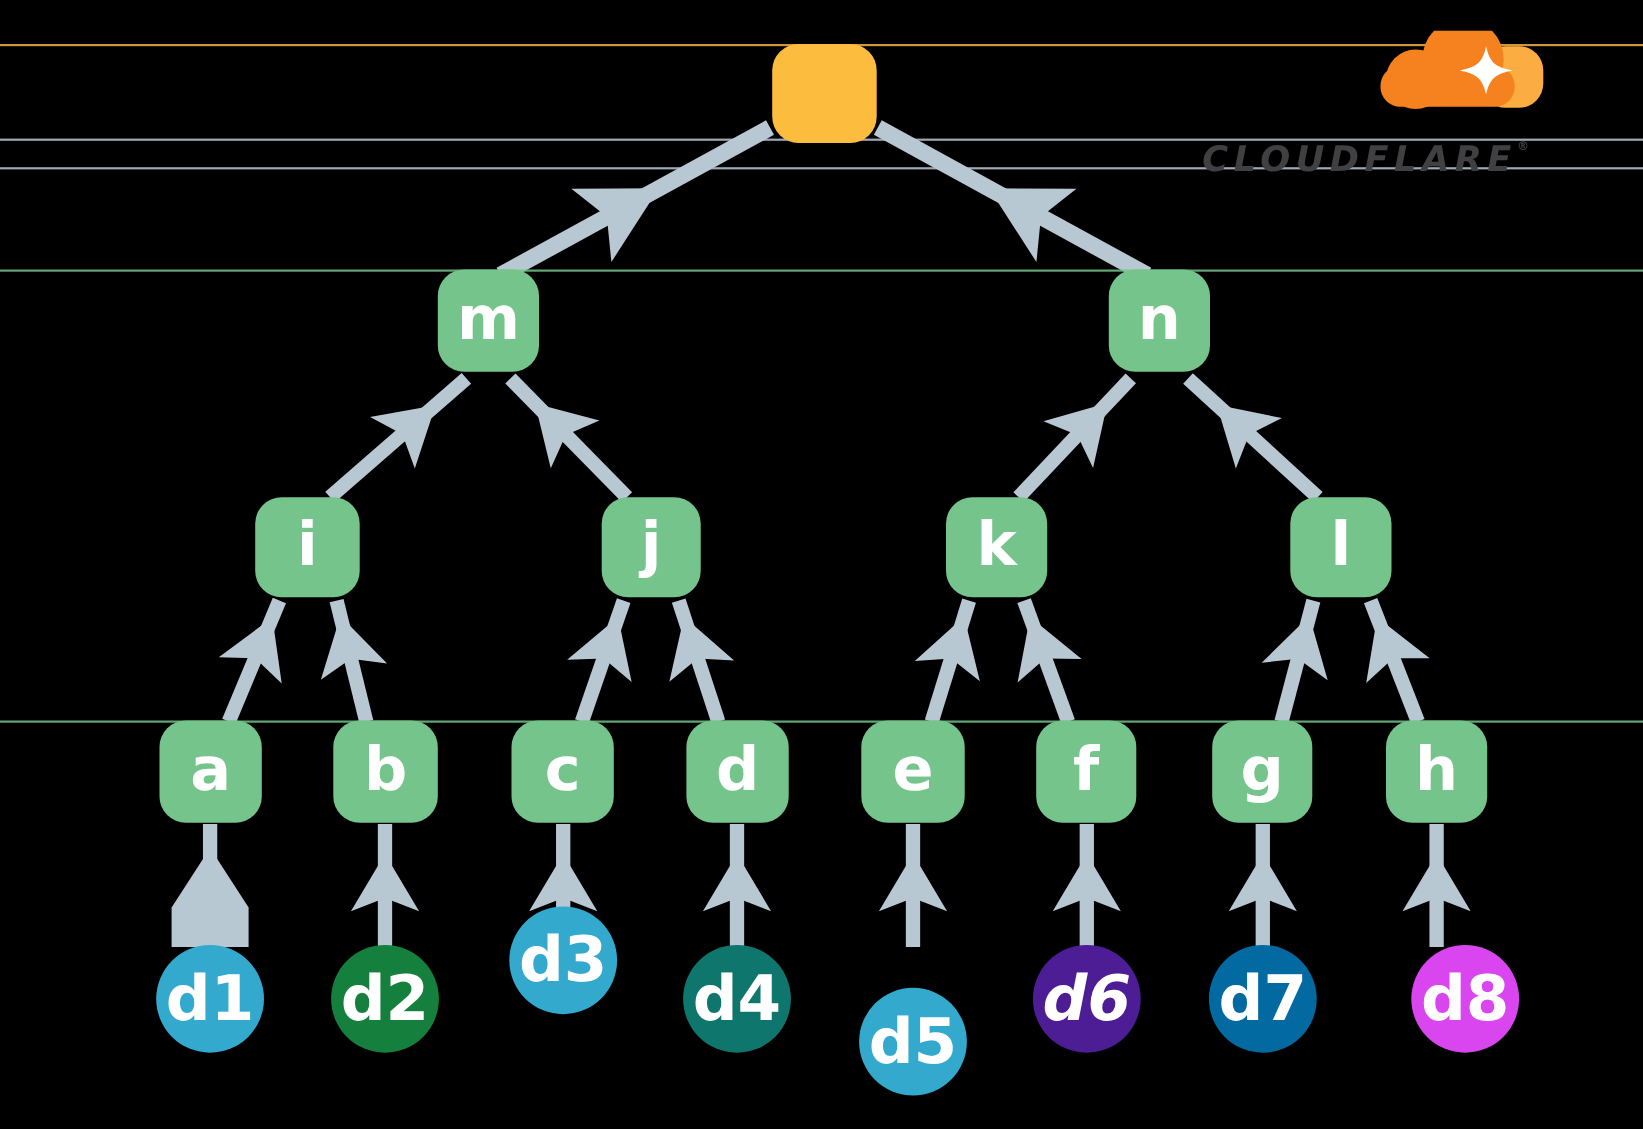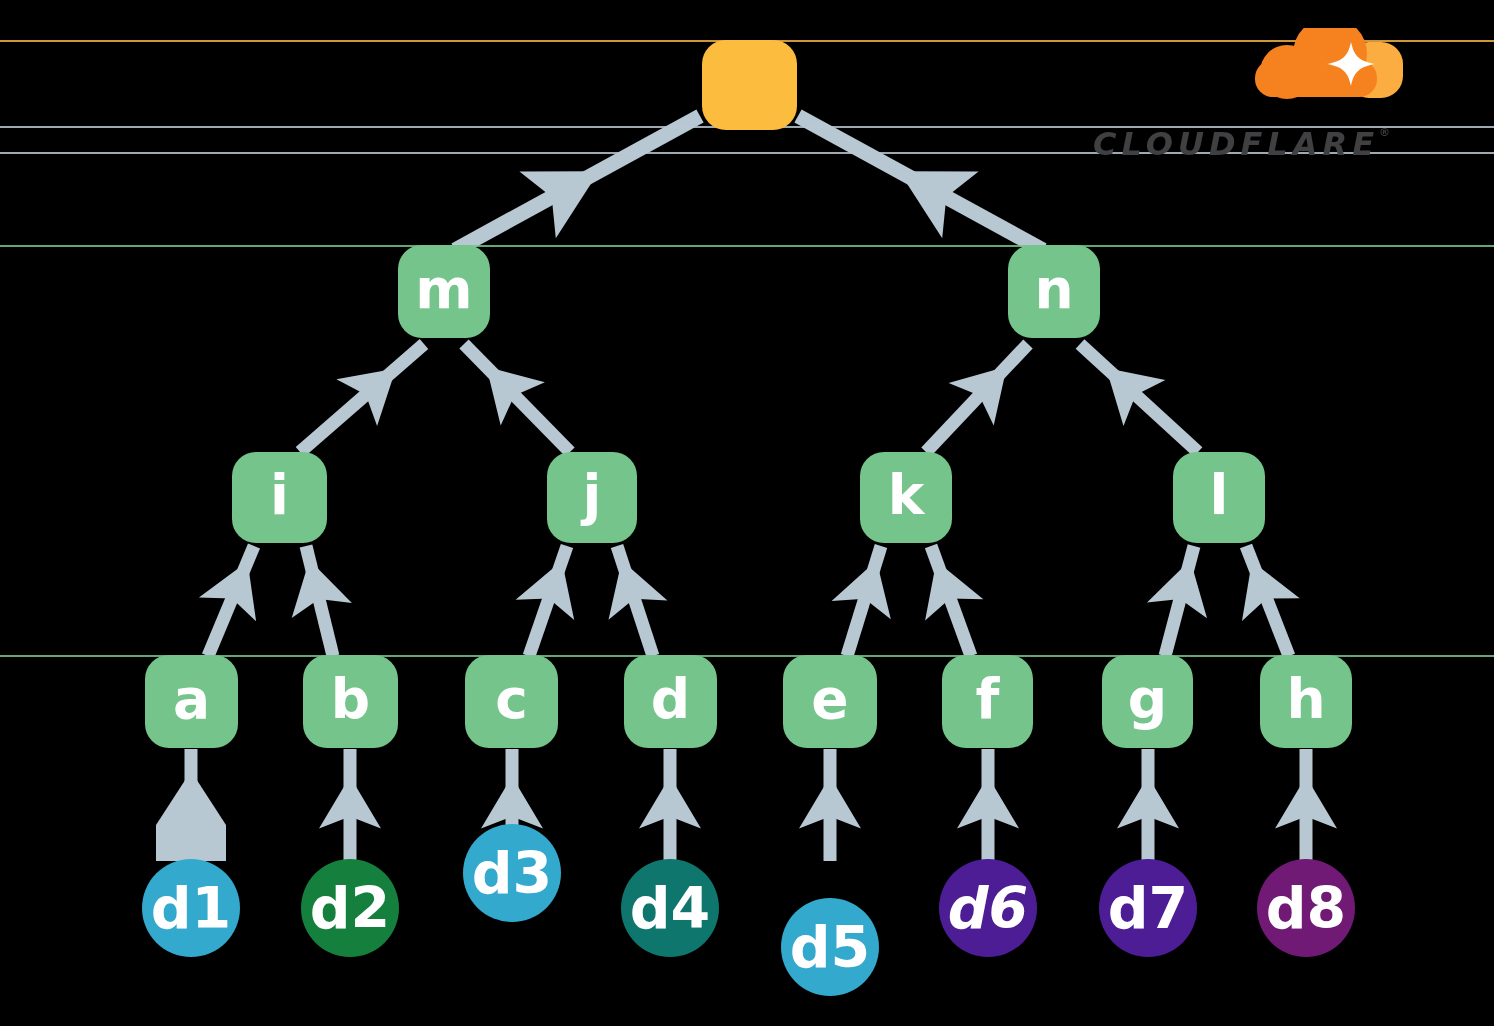--- a/index.html
+++ b/index.html
@@ -185,24 +185,24 @@
       </div>
       <div class="leaf-node" style="left: 621px; top: 859px; width: 98px; height: 98px; background: #0f766e;">
         <span class="lbl">d4</span>
       </div>
       <div class="leaf-node" style="left: 781px; top: 898px; width: 98px; height: 98px; background: rgb(50, 169, 205);">
         <span class="lbl">d5</span>
       </div>
       <div class="leaf-node" style="left: 939px; top: 859px; width: 98px; height: 98px; background: #4c1d95; font-style: italic;">
         <span class="lbl">d6</span>
       </div>
-      <div class="leaf-node" style="left: 1099px; top: 859px; width: 98px; height: 98px; background: #4c1d95;">
+      <div class="leaf-node" style="left: 1099px; top: 859px; width: 98px; height: 98px; background: #0369a1;">
         <span class="lbl">d7</span>
       </div>
-      <div class="leaf-node" style="left: 1257px; top: 859px; width: 98px; height: 98px; background: #701a75;">
+      <div class="leaf-node" style="left: 1283px; top: 859px; width: 98px; height: 98px; background: #d946ef;">
         <span class="lbl">d8</span>
       </div>
     </div>
 
   <div id="logo">
     <svg id="logo-cloud" width="340" height="100" viewBox="0 0 340 100">
       <g id="cloud-group">
           <rect x="262" y="14" width="56" height="56" rx="22" fill="#fbad41"></rect>
           <rect x="262" y="40" width="50" height="28" rx="12" fill="#fbad41"></rect>
           <circle cx="245" cy="26" r="37" fill="#f6821f"></circle>

